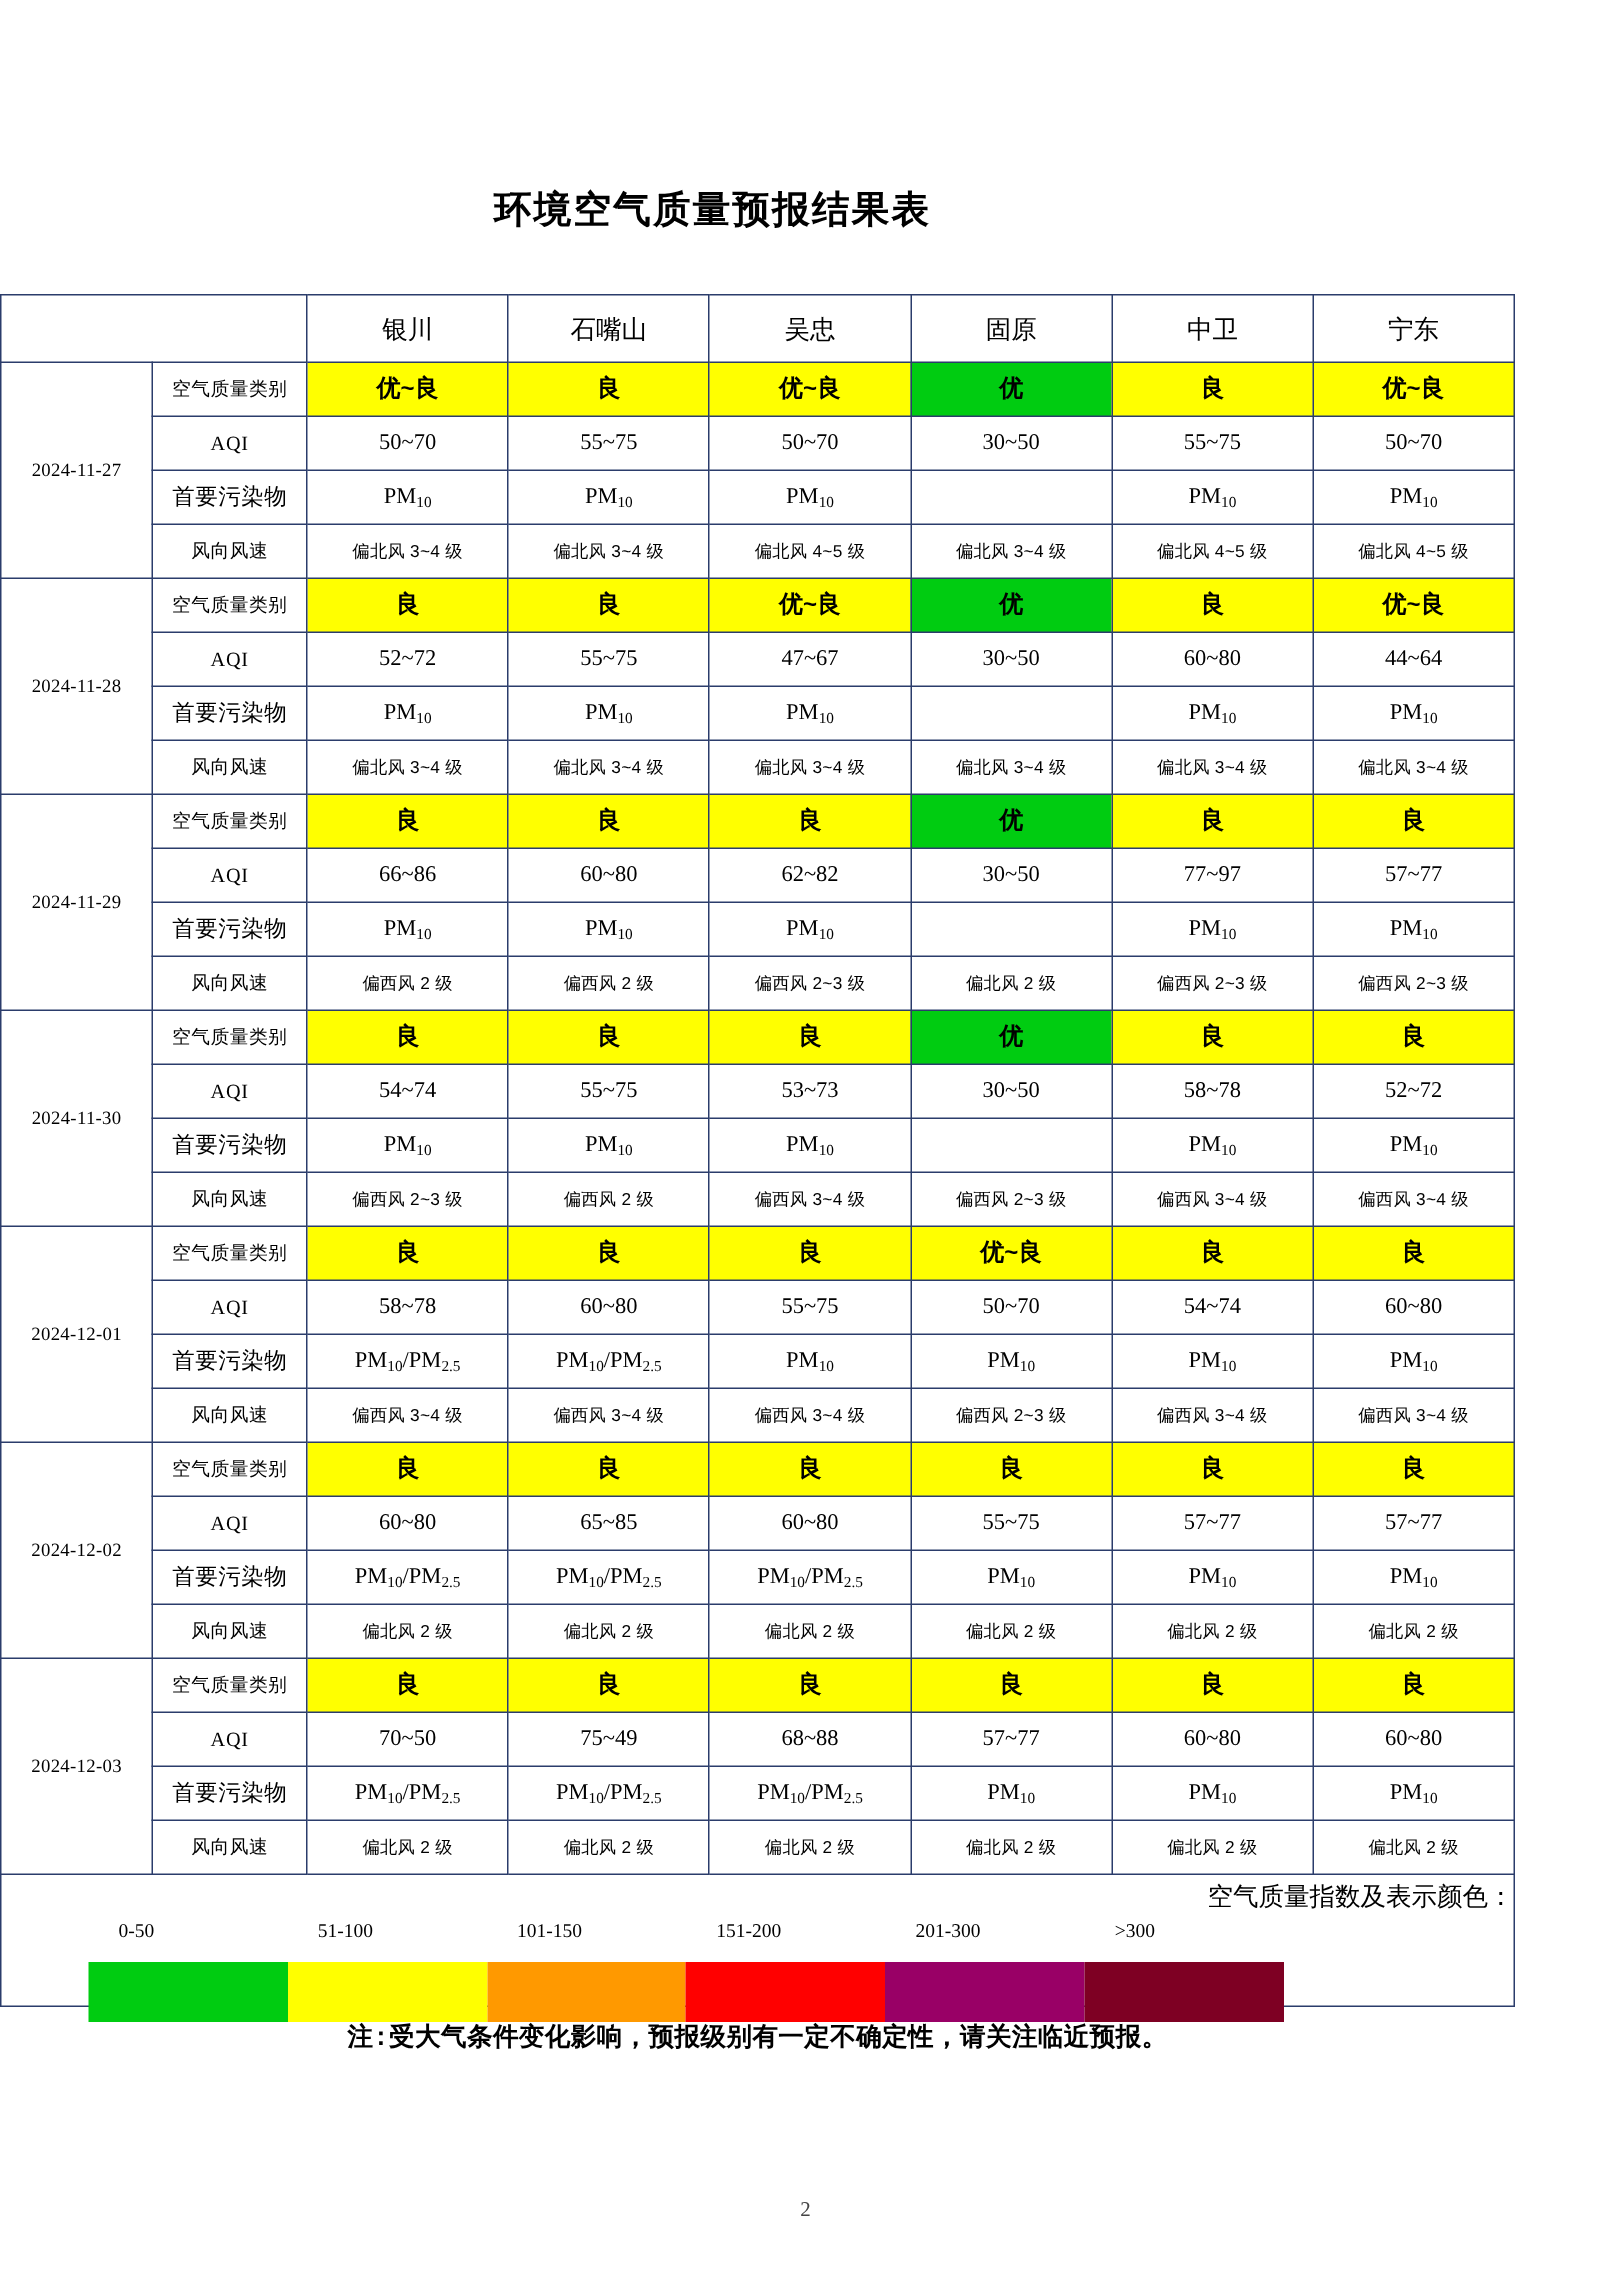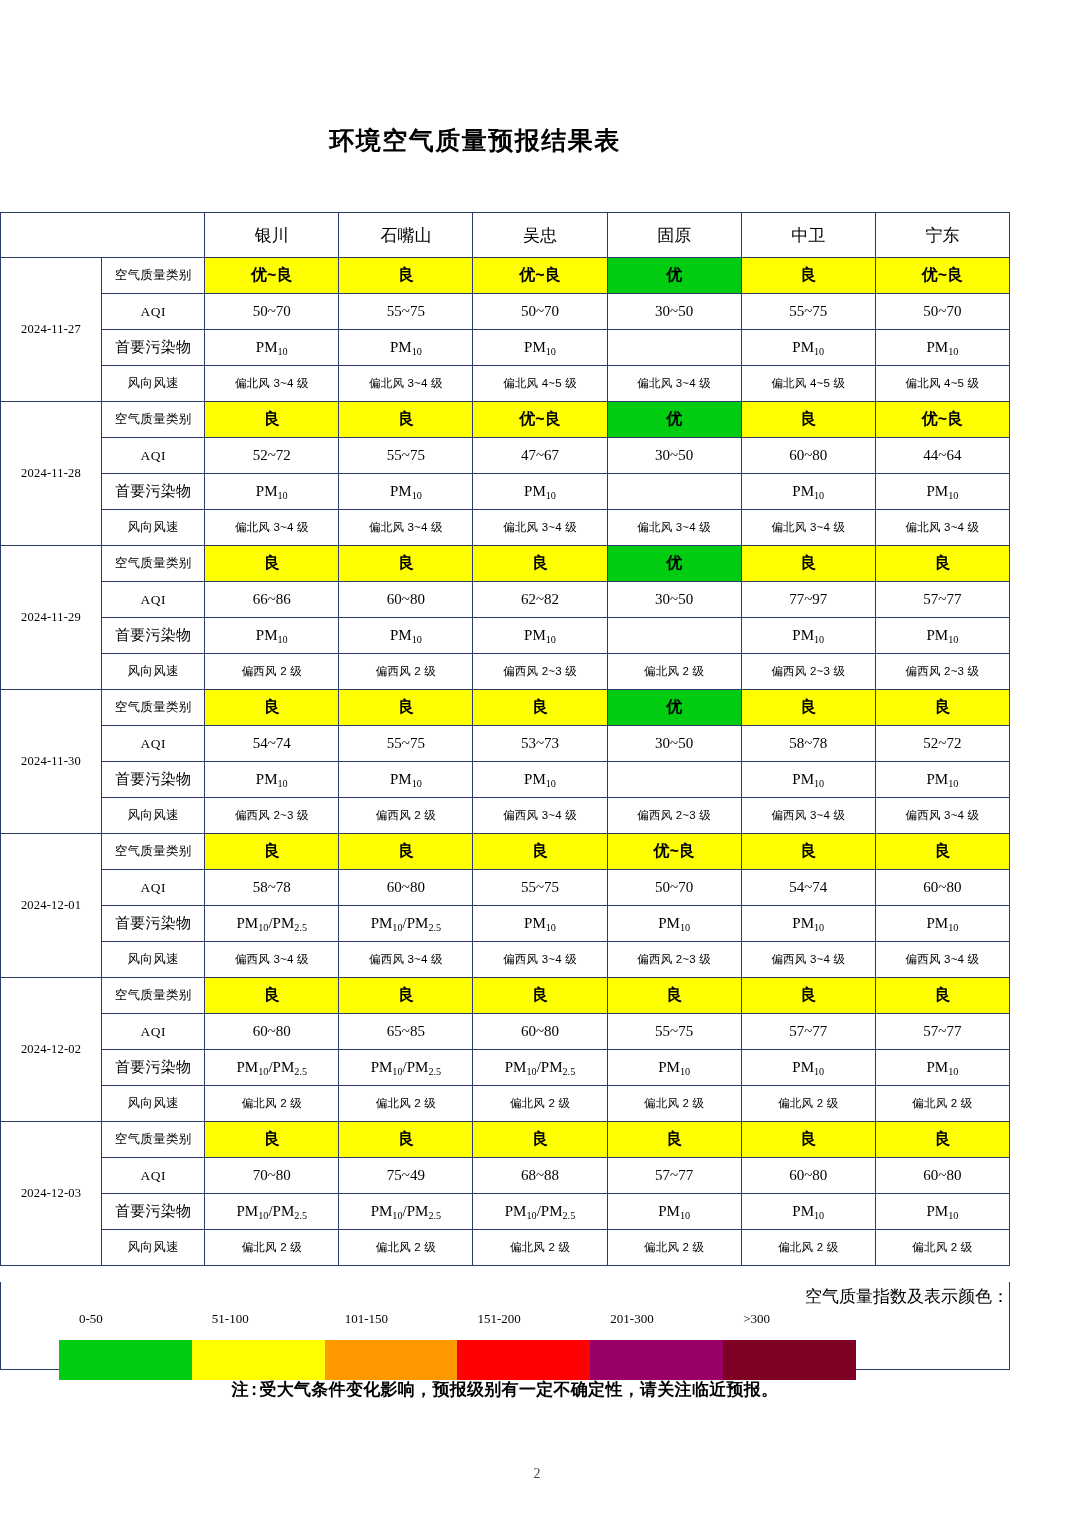--- a/index.html
+++ b/index.html
@@ -32,21 +32,21 @@
     font-weight: bold;
     font-size: 25px;
     letter-spacing: 1.5px;
     margin: 0;
     padding-top: 128px;
     line-height: 1;
   }
 
   
   .table-wrap {
-    margin: 16px auto;
+    margin: 0 auto;
     padding-top: 43px;
     width: 1010px;
   }
   table.aq {
     border-collapse: collapse;
     table-layout: fixed;
     width: 1010px;
     border: 1px solid #2b3c6b;
   }
   table.aq td, table.aq th {
@@ -431,21 +431,21 @@
             <td class="row-label">空气质量类别</td>
             <td class="val cat-liang">良</td>
             <td class="val cat-liang">良</td>
             <td class="val cat-liang">良</td>
             <td class="val cat-liang">良</td>
             <td class="val cat-liang">良</td>
             <td class="val cat-liang">良</td>
           </tr>
           <tr class="r-aqi">
             <td class="row-label aqi-lbl">AQI</td>
-            <td class="val">70~80</td>
+            <td class="val">70~50</td>
             <td class="val">75~49</td>
             <td class="val">68~88</td>
             <td class="val">57~77</td>
             <td class="val">60~80</td>
             <td class="val">60~80</td>
           </tr>
           <tr class="r-pol">
             <td class="row-label">首要污染物</td>
             <td class="val">PM<sub>10</sub>/PM<sub>2.5</sub></td>
             <td class="val">PM<sub>10</sub>/PM<sub>2.5</sub></td>

